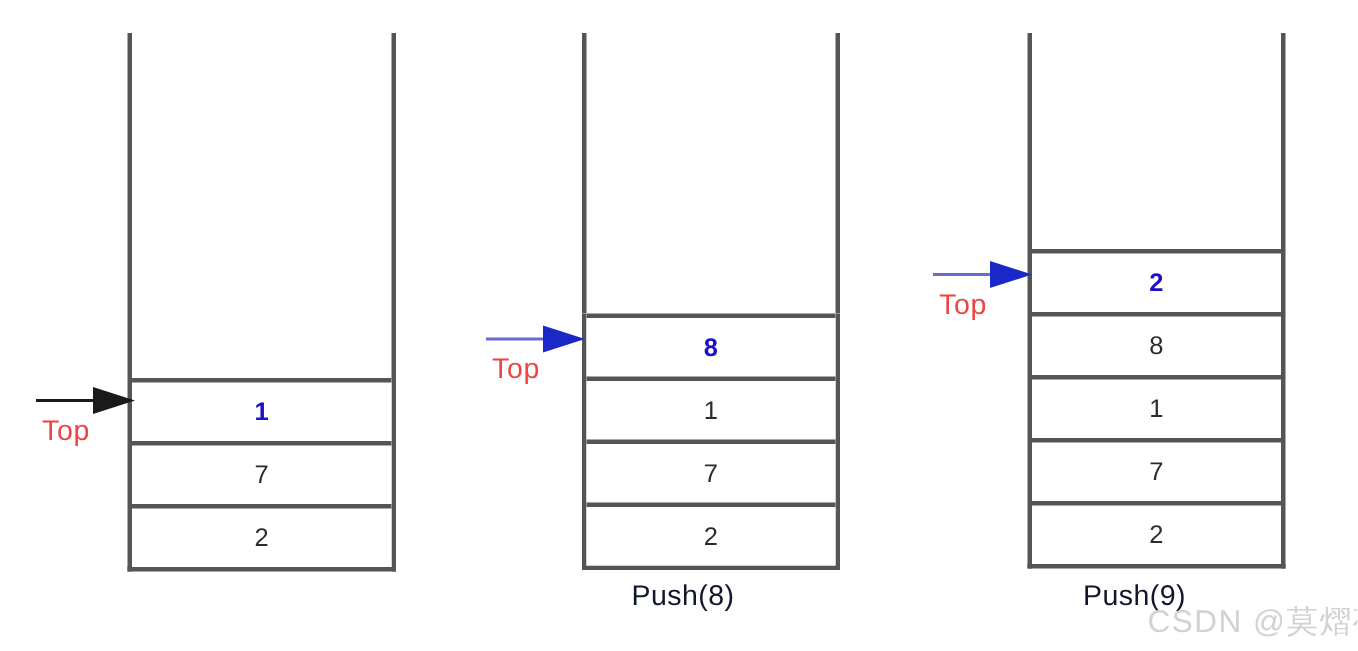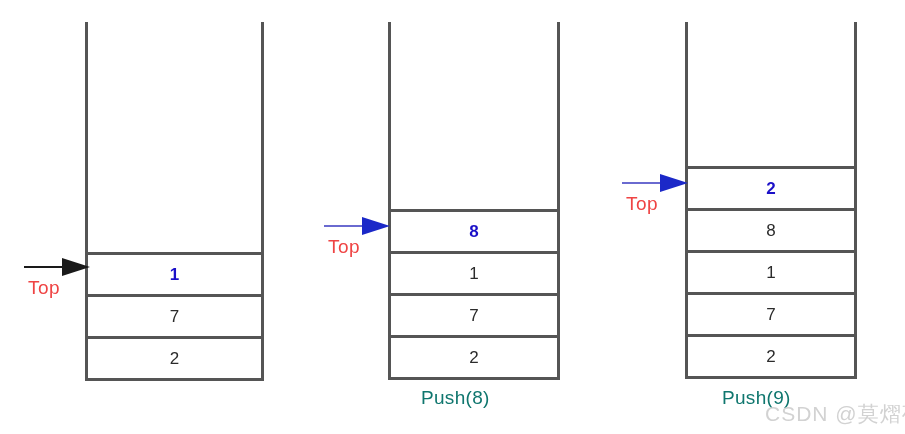--- a/index.html
+++ b/index.html
@@ -81,21 +81,21 @@
   .top-pointer .arrow-svg {
     position: absolute;
     left: 0;
     top: 20px;
   }
 
   
   .caption {
     position: absolute;
     font-size: 19px;
-    color: #0f766e;
+    color: #0f172a;
     white-space: nowrap;
     letter-spacing: 0.3px;
   }
 
   
   .watermark {
     position: absolute;
     font-size: 21px;
     color: #d2d2d2;
     white-space: nowrap;

